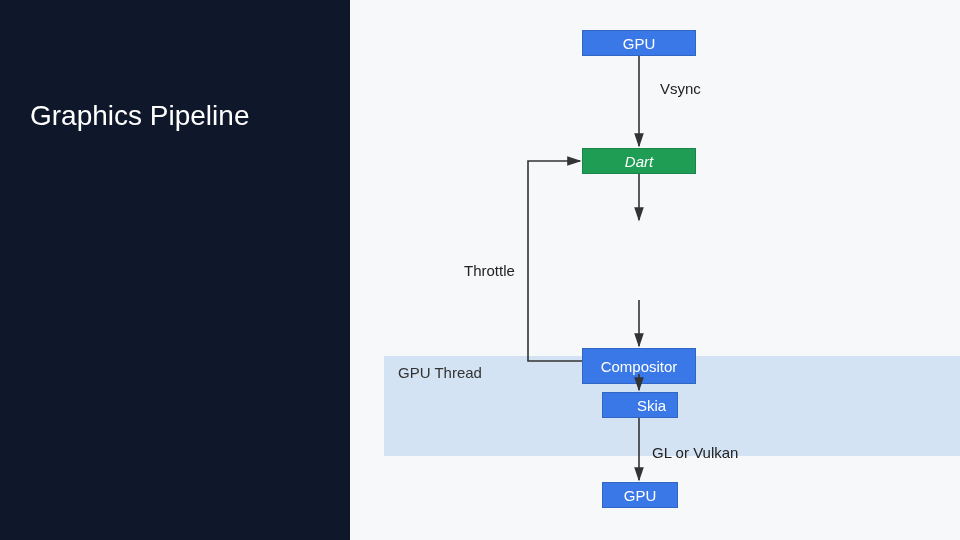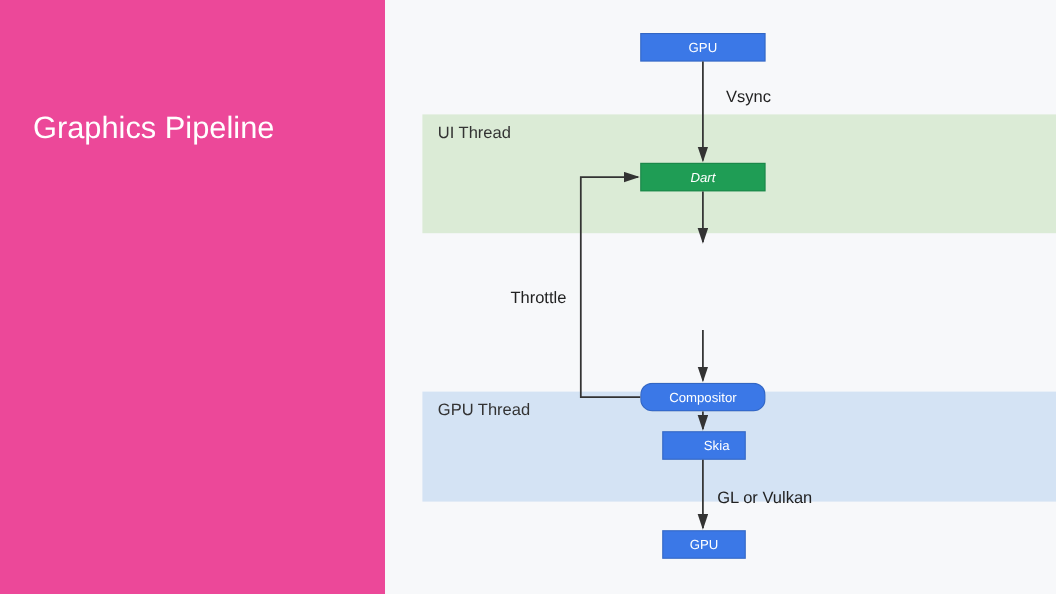--- a/index.html
+++ b/index.html
@@ -8,21 +8,21 @@
     height: 540px;
     font-family: Arial, Helvetica, sans-serif;
     background: #f7f8fa;
     position: relative;
     overflow: hidden;
   }
   .sidebar {
     position: absolute;
     left: 0; top: 0;
     width: 350px; height: 540px;
-    background: #ec4899;
+    background: #0f172a;
     display: flex;
     align-items: flex-start;
     padding-top: 100px;
     padding-left: 30px;
   }
   .title {
     color: #fff;
     font-size: 28px;
     font-weight: 400;
   }
@@ -43,31 +43,31 @@
     background: #dbebd6;
   }
   .band-gpu {
     top: 326px; height: 100px;
     background: #d4e3f4;
     margin-top: 30px;
   }
   .box {
     position: absolute;
     color: #fff;
-    font-size: 12px;
+    font-size: 15px;
     display: flex;
     align-items: center;
     justify-content: center;
     border: 1px solid rgba(0,0,0,0.15);
   }
   .blue { background: #3b78e7; }
   .green { background: #1f9d55; font-style: italic; }
   .gpu-top { left: 232px; top: 30px; width: 114px; height: 26px; }
   .dart { left: 232px; top: 148px; width: 114px; height: 26px; }
-  .compositor { left: 232px; top: 348px; width: 114px; height: 26px; border-radius: 11px; }
+  .compositor { left: 232px; top: 348px; width: 114px; height: 36px; }
   .skia { left: 252px; top: 392px; width: 76px; height: 26px; padding-left: 23px; }
   .gpu-bot { left: 252px; top: 482px; width: 76px; height: 26px; }
 
   .layer-tree {
     position: absolute;
     left: 242px; top: 228px;
     width: 100px; height: 74px;
   }
   .sheet {
     position: absolute;
@@ -104,21 +104,20 @@
 </style>
 </head>
 <body>
 
 <div class="sidebar">
   <div class="title">Graphics Pipeline</div>
 </div>
 
 <div class="canvas">
 
-  <div class="band band-ui">UI Thread</div>
   <div class="band band-gpu">GPU Thread</div>
 
   <div class="box blue gpu-top">GPU</div>
   <div class="box green dart">Dart</div>
   <div class="box blue compositor">Compositor</div>
   <div class="box blue skia">Skia</div>
   <div class="box blue gpu-bot">GPU</div>
 
 
   <div class="arrow-label lbl-vsync">Vsync</div>

